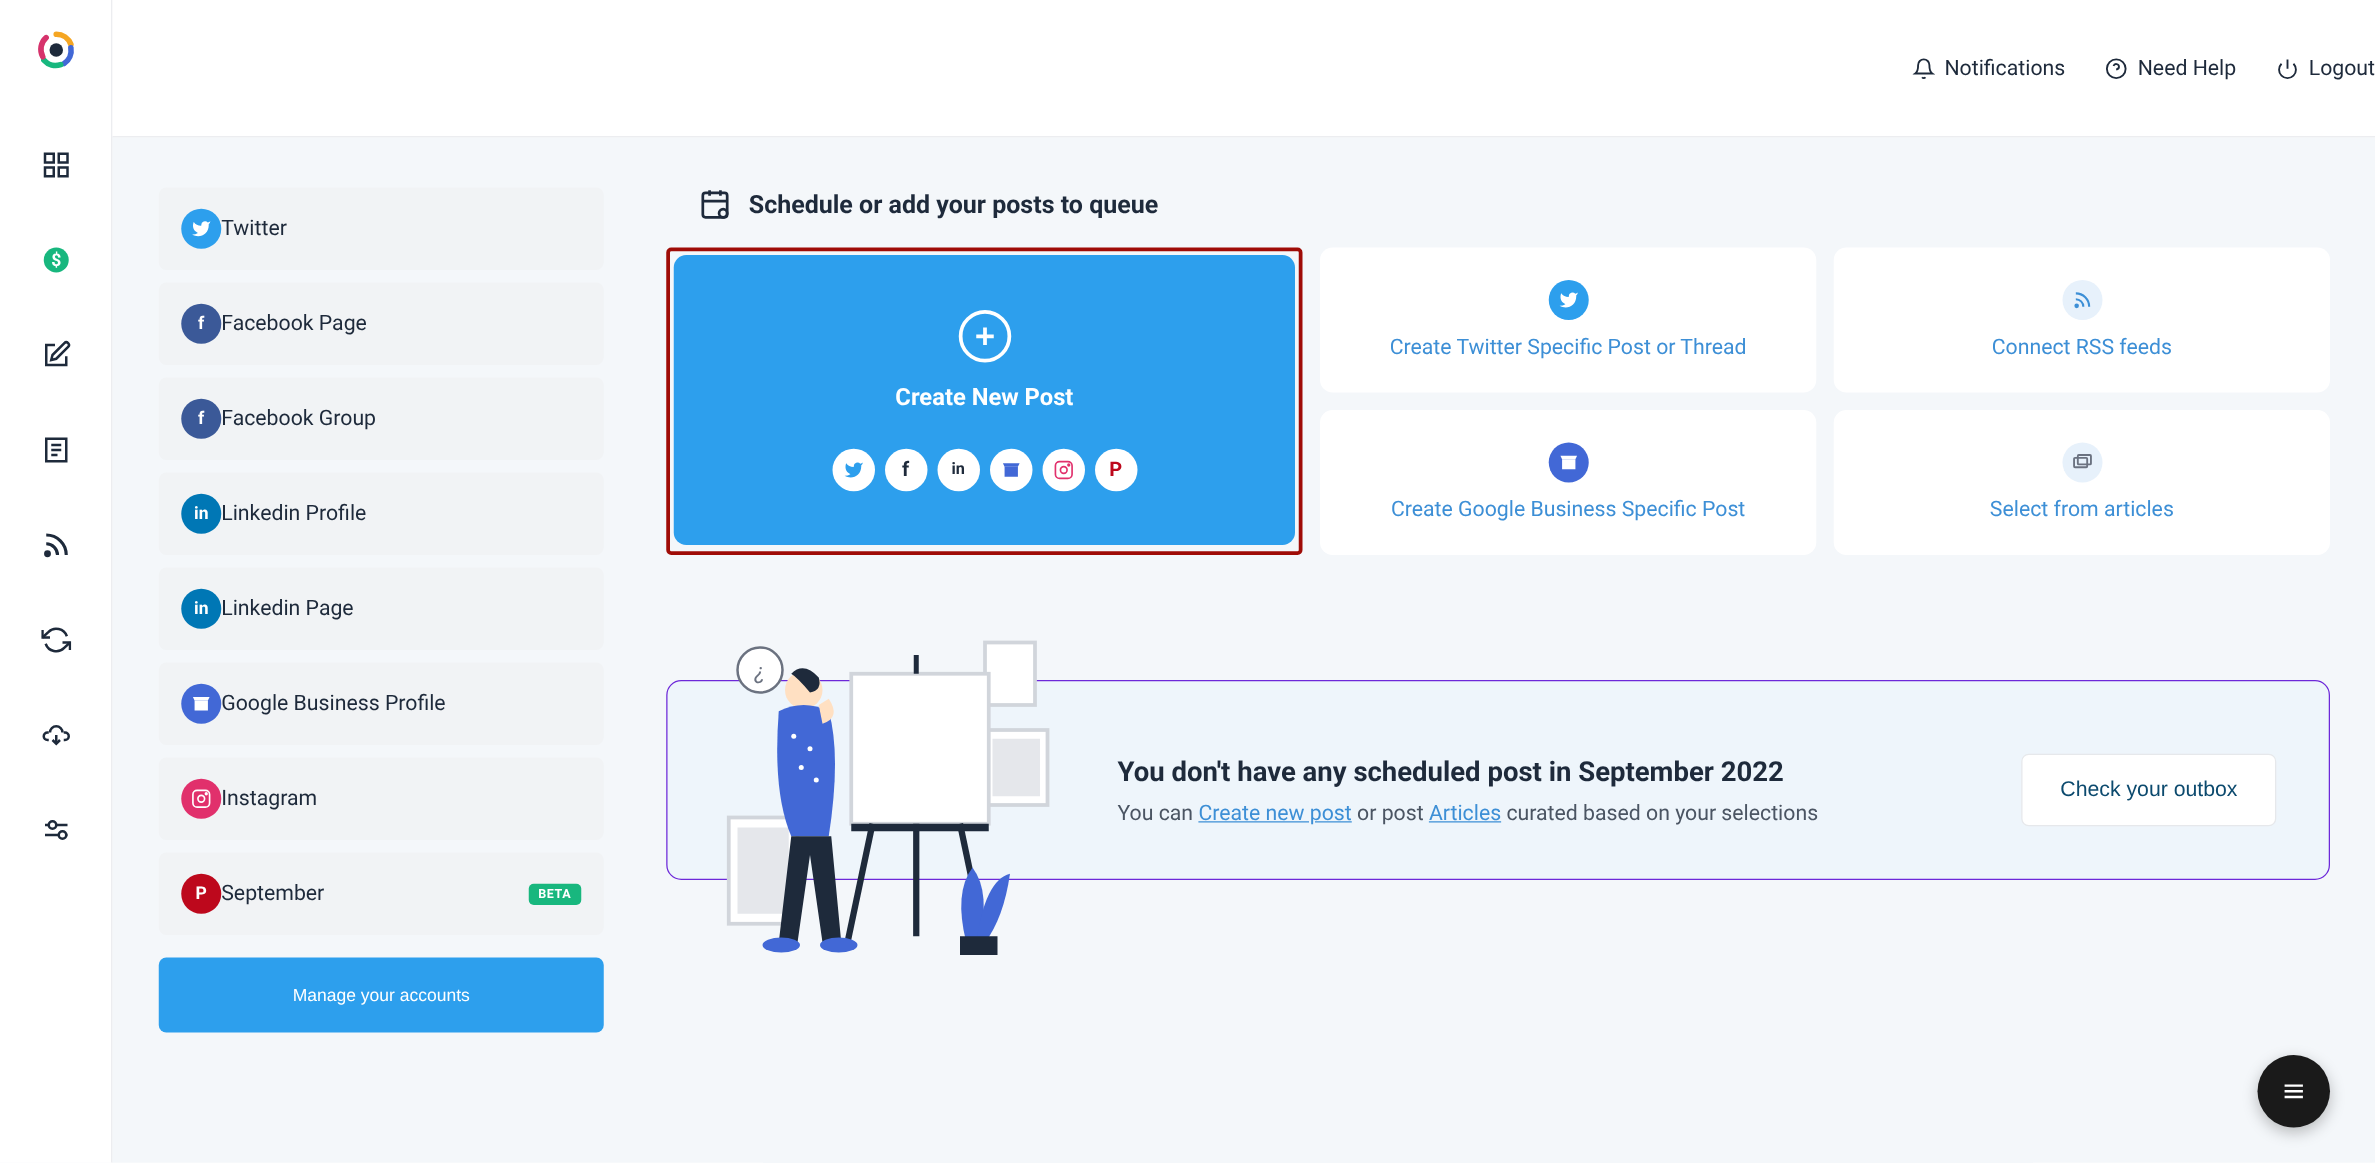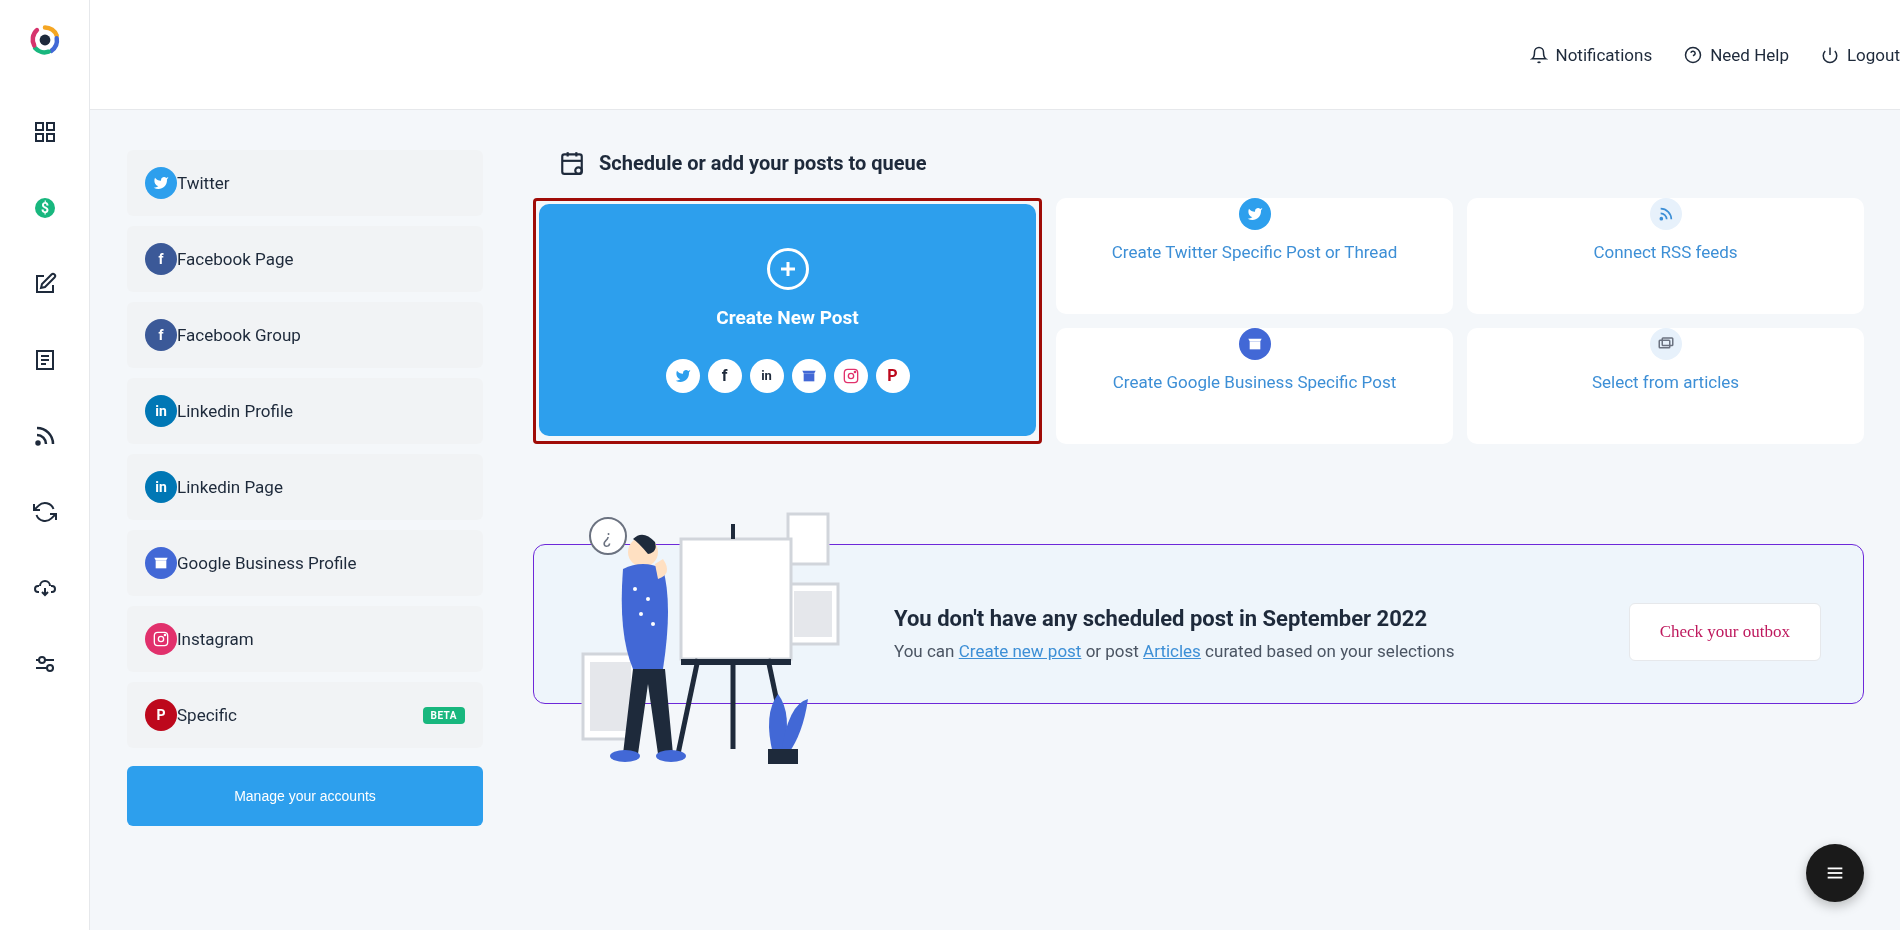--- a/index.html
+++ b/index.html
@@ -37,34 +37,34 @@
 .big-card-frame { border: 3px solid #9f0c07; border-radius: 4px; padding: 3px; width: 555px; }
 .big-card { background: #2d9fed; border-radius: 10px; height: 232px; display: flex; flex-direction: column; align-items: center; justify-content: center; color: #fff; cursor: pointer; }
 .big-card .plus { width: 42px; height: 42px; border: 3px solid #fff; border-radius: 50%; display: flex; align-items: center; justify-content: center; margin-bottom: 16px; }
 .big-card .plus svg { width: 24px; height: 24px; }
 .big-card-title { font-size: 19px; font-weight: 700; margin-bottom: 30px; }
 .mini-icons { display: flex; gap: 8px; }
 .mini { width: 34px; height: 34px; background: #fff; border-radius: 50%; display: flex; align-items: center; justify-content: center; }
 
 .right-col { display: flex; flex-direction: column; gap: 14px; }
 .rrow { display: flex; gap: 14px; }
-.small-card { background: #fff; border-radius: 10px; width: 397px; height: 116px; display: flex; flex-direction: column; align-items: center; gap: 12px; cursor: pointer; }
+.small-card { background: #fff; border-radius: 10px; width: 397px; height: 116px; display: flex; flex-direction: column; align-items: center; justify-content: center; gap: 12px; cursor: pointer; }
 .small-card .sicon { width: 32px; height: 32px; border-radius: 50%; background: #e7f1fb; display: flex; align-items: center; justify-content: center; }
 .small-card .sicon.tw { background: #2d9fed; }
 .small-card .sicon.gb { background: #4268d6; }
 .small-label { color: #3d8fd6; font-size: 17px; }
 
 
 .empty-zone { margin-top: 100px; position: relative; }
 .illus { position: absolute; left: 30px; top: -40px; width: 310px; height: 300px; z-index: 2; }
 .empty-card { background: #eef5fb; border: 1px solid #6d28d9; border-radius: 12px; margin-left: 0; padding: 42px 42px 42px 360px; display: flex; align-items: flex-end; justify-content: space-between; min-height: 160px; }
 .empty-title { font-size: 22px; font-weight: 700; color: #1e2a3b; margin-bottom: 10px; }
 .empty-sub { font-size: 17px; color: #4b5563; }
 .empty-sub a { color: #3d8fd6; text-decoration: underline; cursor: pointer; }
-.outbox-btn { background: #fff; border: 1px solid #e6e8eb; border-radius: 6px; padding: 18px 30px; font-size: 17px; color: #be185d; cursor: pointer; font-family: Liberation Serif, serif; }
+.outbox-btn { background: #fff; border: 1px solid #e6e8eb; border-radius: 6px; padding: 18px 30px; font-size: 17px; color: #0c4a6e; cursor: pointer; }
 
 
 .fab { position: absolute; right: 36px; bottom: 28px; width: 58px; height: 58px; border-radius: 50%; background: #1a1a1a; color: #fff; display: flex; align-items: center; justify-content: center; cursor: pointer; box-shadow: 0 4px 12px rgba(0,0,0,0.25); }
 .fab svg { width: 22px; height: 22px; }
 </style>
 </head>
 <body>
 
 <div class="icon-rail">
   <div class="logo">
@@ -206,21 +206,21 @@
         <svg width="16" height="16" viewBox="0 0 24 24" fill="none" stroke="#fff" stroke-width="2">
           <rect x="2" y="2" width="20" height="20" rx="5"></rect>
           <circle cx="12" cy="12" r="4"></circle>
           <circle cx="18" cy="6" r="1" fill="#fff"></circle>
         </svg>
       </div>
       <span class="acct-label">Instagram</span>
     </div>
   <div class="acct">
       <div class="acct-icon" style="background:#bd081c">P</div>
-      <span class="acct-label">Specific</span>
+      <span class="acct-label">September</span>
       <span class="beta">BETA</span>
     </div>
   <button class="manage-btn">Manage your accounts</button>
 </div>
 
 <div class="content">
   <div class="sec-title">
     <svg viewBox="0 0 24 24" fill="none" stroke="currentColor" stroke-width="2">
         <rect x="3" y="4" width="18" height="18" rx="2"></rect>
         <line x1="16" y1="2" x2="16" y2="6"></line>

